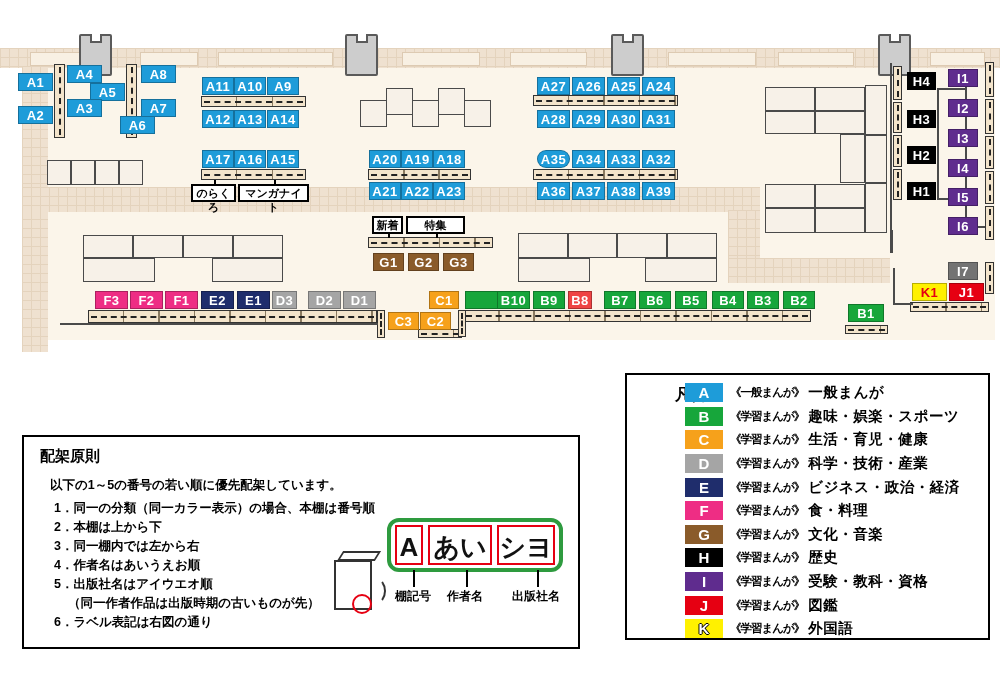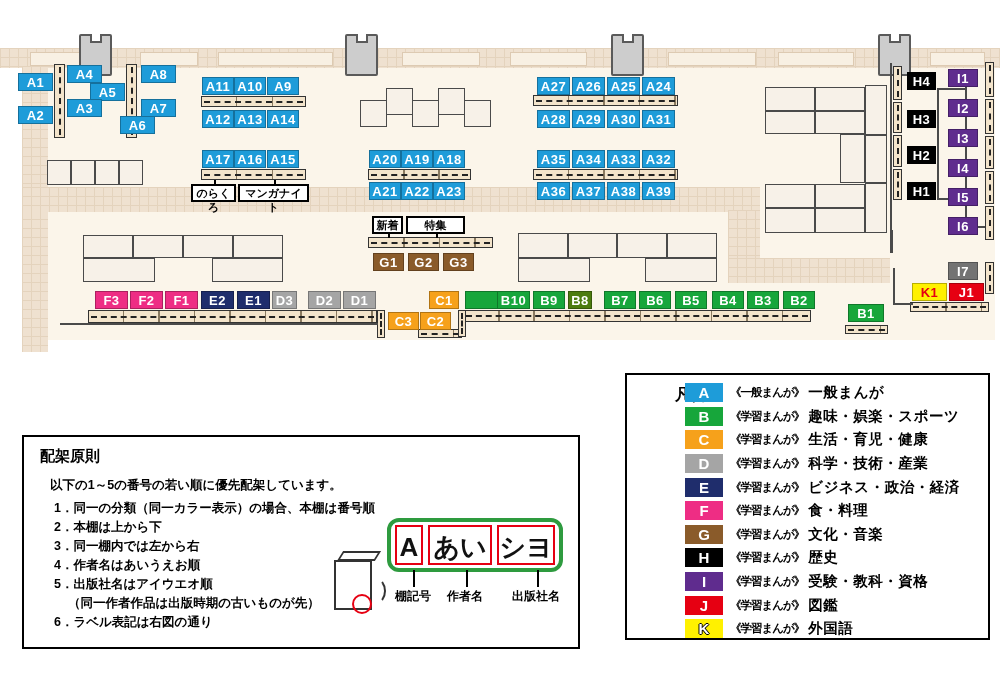--- a/index.html
+++ b/index.html
@@ -181,21 +181,21 @@
       <div class="shelf-label" style="left: 401px; top: 182px; width: 32px; background: rgb(30, 156, 217);">A22</div>
       <div class="shelf-label" style="left: 433px; top: 182px; width: 32px; background: rgb(30, 156, 217);">A23</div>
       <div class="shelf-label" style="left: 537px; top: 77px; width: 33px; background: rgb(30, 156, 217);">A27</div>
       <div class="shelf-label" style="left: 572px; top: 77px; width: 33px; background: rgb(30, 156, 217);">A26</div>
       <div class="shelf-label" style="left: 607px; top: 77px; width: 33px; background: rgb(30, 156, 217);">A25</div>
       <div class="shelf-label" style="left: 642px; top: 77px; width: 33px; background: rgb(30, 156, 217);">A24</div>
       <div class="shelf-label" style="left: 537px; top: 110px; width: 33px; background: rgb(30, 156, 217);">A28</div>
       <div class="shelf-label" style="left: 572px; top: 110px; width: 33px; background: rgb(30, 156, 217);">A29</div>
       <div class="shelf-label" style="left: 607px; top: 110px; width: 33px; background: rgb(30, 156, 217);">A30</div>
       <div class="shelf-label" style="left: 642px; top: 110px; width: 33px; background: rgb(30, 156, 217);">A31</div>
-      <div class="shelf-label" style="left: 537px; top: 150px; width: 33px; background: rgb(30, 156, 217);">A35</div>
+      <div class="shelf-label" style="left: 537px; top: 150px; width: 33px; background: rgb(30, 156, 217); border-radius: 9px;">A35</div>
       <div class="shelf-label" style="left: 572px; top: 150px; width: 33px; background: rgb(30, 156, 217);">A34</div>
       <div class="shelf-label" style="left: 607px; top: 150px; width: 33px; background: rgb(30, 156, 217);">A33</div>
       <div class="shelf-label" style="left: 642px; top: 150px; width: 33px; background: rgb(30, 156, 217);">A32</div>
       <div class="shelf-label" style="left: 537px; top: 182px; width: 33px; background: rgb(30, 156, 217);">A36</div>
       <div class="shelf-label" style="left: 572px; top: 182px; width: 33px; background: rgb(30, 156, 217);">A37</div>
       <div class="shelf-label" style="left: 607px; top: 182px; width: 33px; background: rgb(30, 156, 217);">A38</div>
       <div class="shelf-label" style="left: 642px; top: 182px; width: 33px; background: rgb(30, 156, 217);">A39</div>
       <div class="shelf-label" style="left: 373px; top: 253px; width: 31px; background: rgb(138, 91, 42);">G1</div>
       <div class="shelf-label" style="left: 408px; top: 253px; width: 31px; background: rgb(138, 91, 42);">G2</div>
       <div class="shelf-label" style="left: 443px; top: 253px; width: 31px; background: rgb(138, 91, 42);">G3</div>
@@ -206,21 +206,21 @@
       <div class="shelf-label" style="left: 237px; top: 291px; width: 33px; background: rgb(31, 45, 108);">E1</div>
       <div class="shelf-label" style="left: 272px; top: 291px; width: 25px; background: rgb(165, 165, 165);">D3</div>
       <div class="shelf-label" style="left: 308px; top: 291px; width: 33px; background: rgb(165, 165, 165);">D2</div>
       <div class="shelf-label" style="left: 343px; top: 291px; width: 33px; background: rgb(165, 165, 165);">D1</div>
       <div class="shelf-label" style="left: 429px; top: 291px; width: 30px; background: rgb(246, 161, 27);">C1</div>
       <div class="shelf-label" style="left: 388px; top: 312px; width: 31px; background: rgb(246, 161, 27);">C3</div>
       <div class="shelf-label" style="left: 420px; top: 312px; width: 31px; background: rgb(246, 161, 27);">C2</div>
       <div class="shelf-label" style="left: 465px; top: 291px; width: 33px; background: rgb(23, 166, 59); padding-left: 32px;">B11</div>
       <div class="shelf-label" style="left: 497px; top: 291px; width: 33px; background: rgb(23, 166, 59);">B10</div>
       <div class="shelf-label" style="left: 533px; top: 291px; width: 32px; background: rgb(23, 166, 59);">B9</div>
-      <div class="shelf-label" style="left: 568px; top: 291px; width: 24px; background: #4d7c0f;">B8</div>
+      <div class="shelf-label" style="left: 568px; top: 291px; width: 24px; background: #ef4444;">B8</div>
       <div class="shelf-label" style="left: 604px; top: 291px; width: 32px; background: rgb(23, 166, 59);">B7</div>
       <div class="shelf-label" style="left: 639px; top: 291px; width: 32px; background: rgb(23, 166, 59);">B6</div>
       <div class="shelf-label" style="left: 675px; top: 291px; width: 32px; background: rgb(23, 166, 59);">B5</div>
       <div class="shelf-label" style="left: 712px; top: 291px; width: 32px; background: rgb(23, 166, 59);">B4</div>
       <div class="shelf-label" style="left: 747px; top: 291px; width: 32px; background: rgb(23, 166, 59);">B3</div>
       <div class="shelf-label" style="left: 783px; top: 291px; width: 32px; background: rgb(23, 166, 59);">B2</div>
       <div class="shelf-label" style="left: 848px; top: 304px; width: 36px; background: rgb(23, 166, 59);">B1</div>
       <div class="shelf-label" style="left: 907px; top: 72px; width: 29px; background: rgb(0, 0, 0);">H4</div>
       <div class="shelf-label" style="left: 907px; top: 110px; width: 29px; background: rgb(0, 0, 0);">H3</div>
       <div class="shelf-label" style="left: 907px; top: 146px; width: 29px; background: rgb(0, 0, 0);">H2</div>

